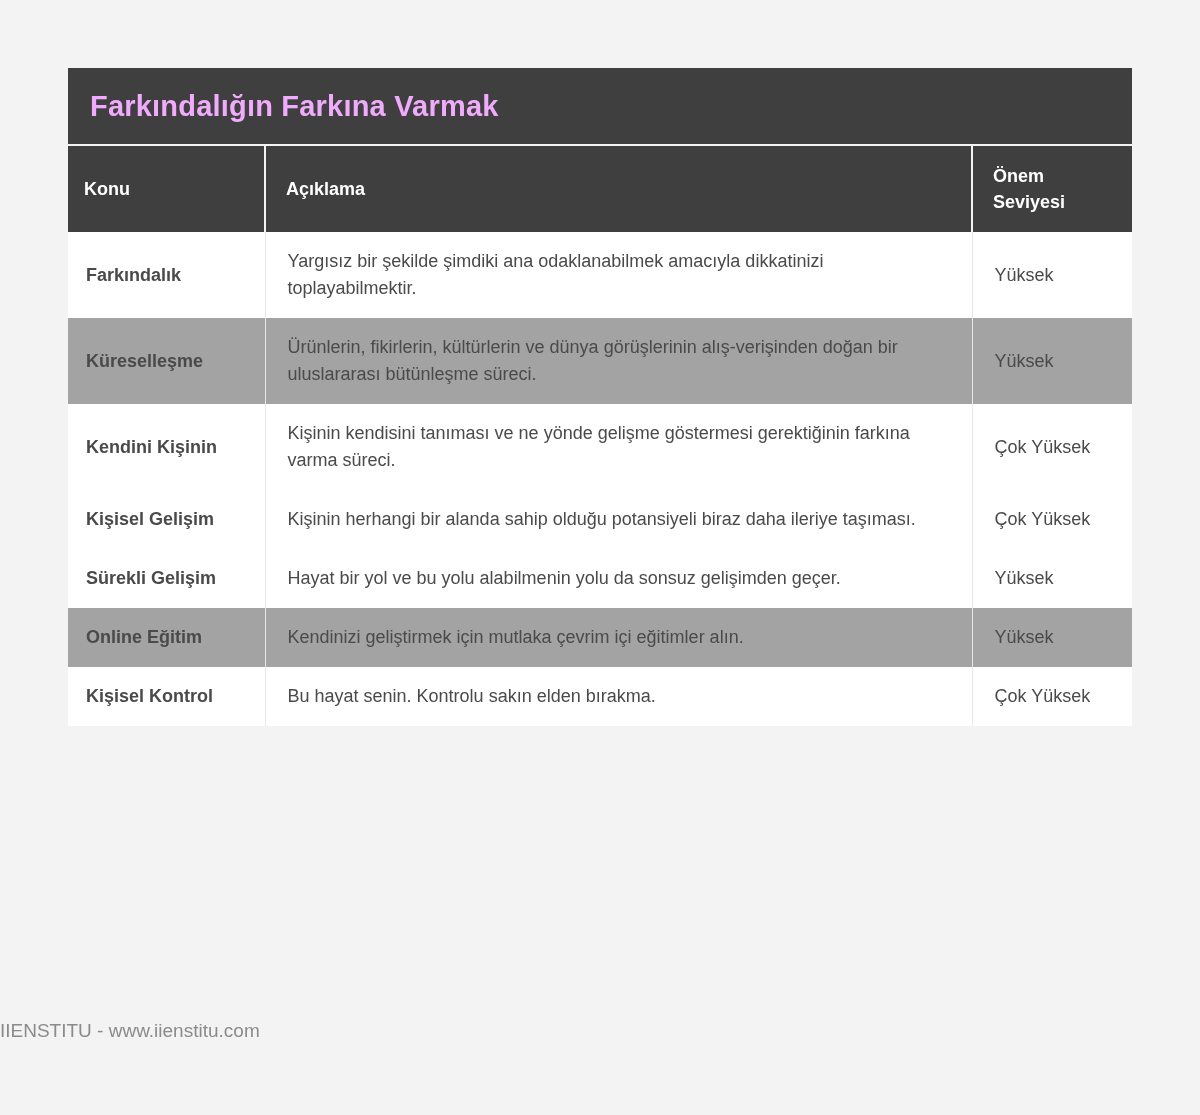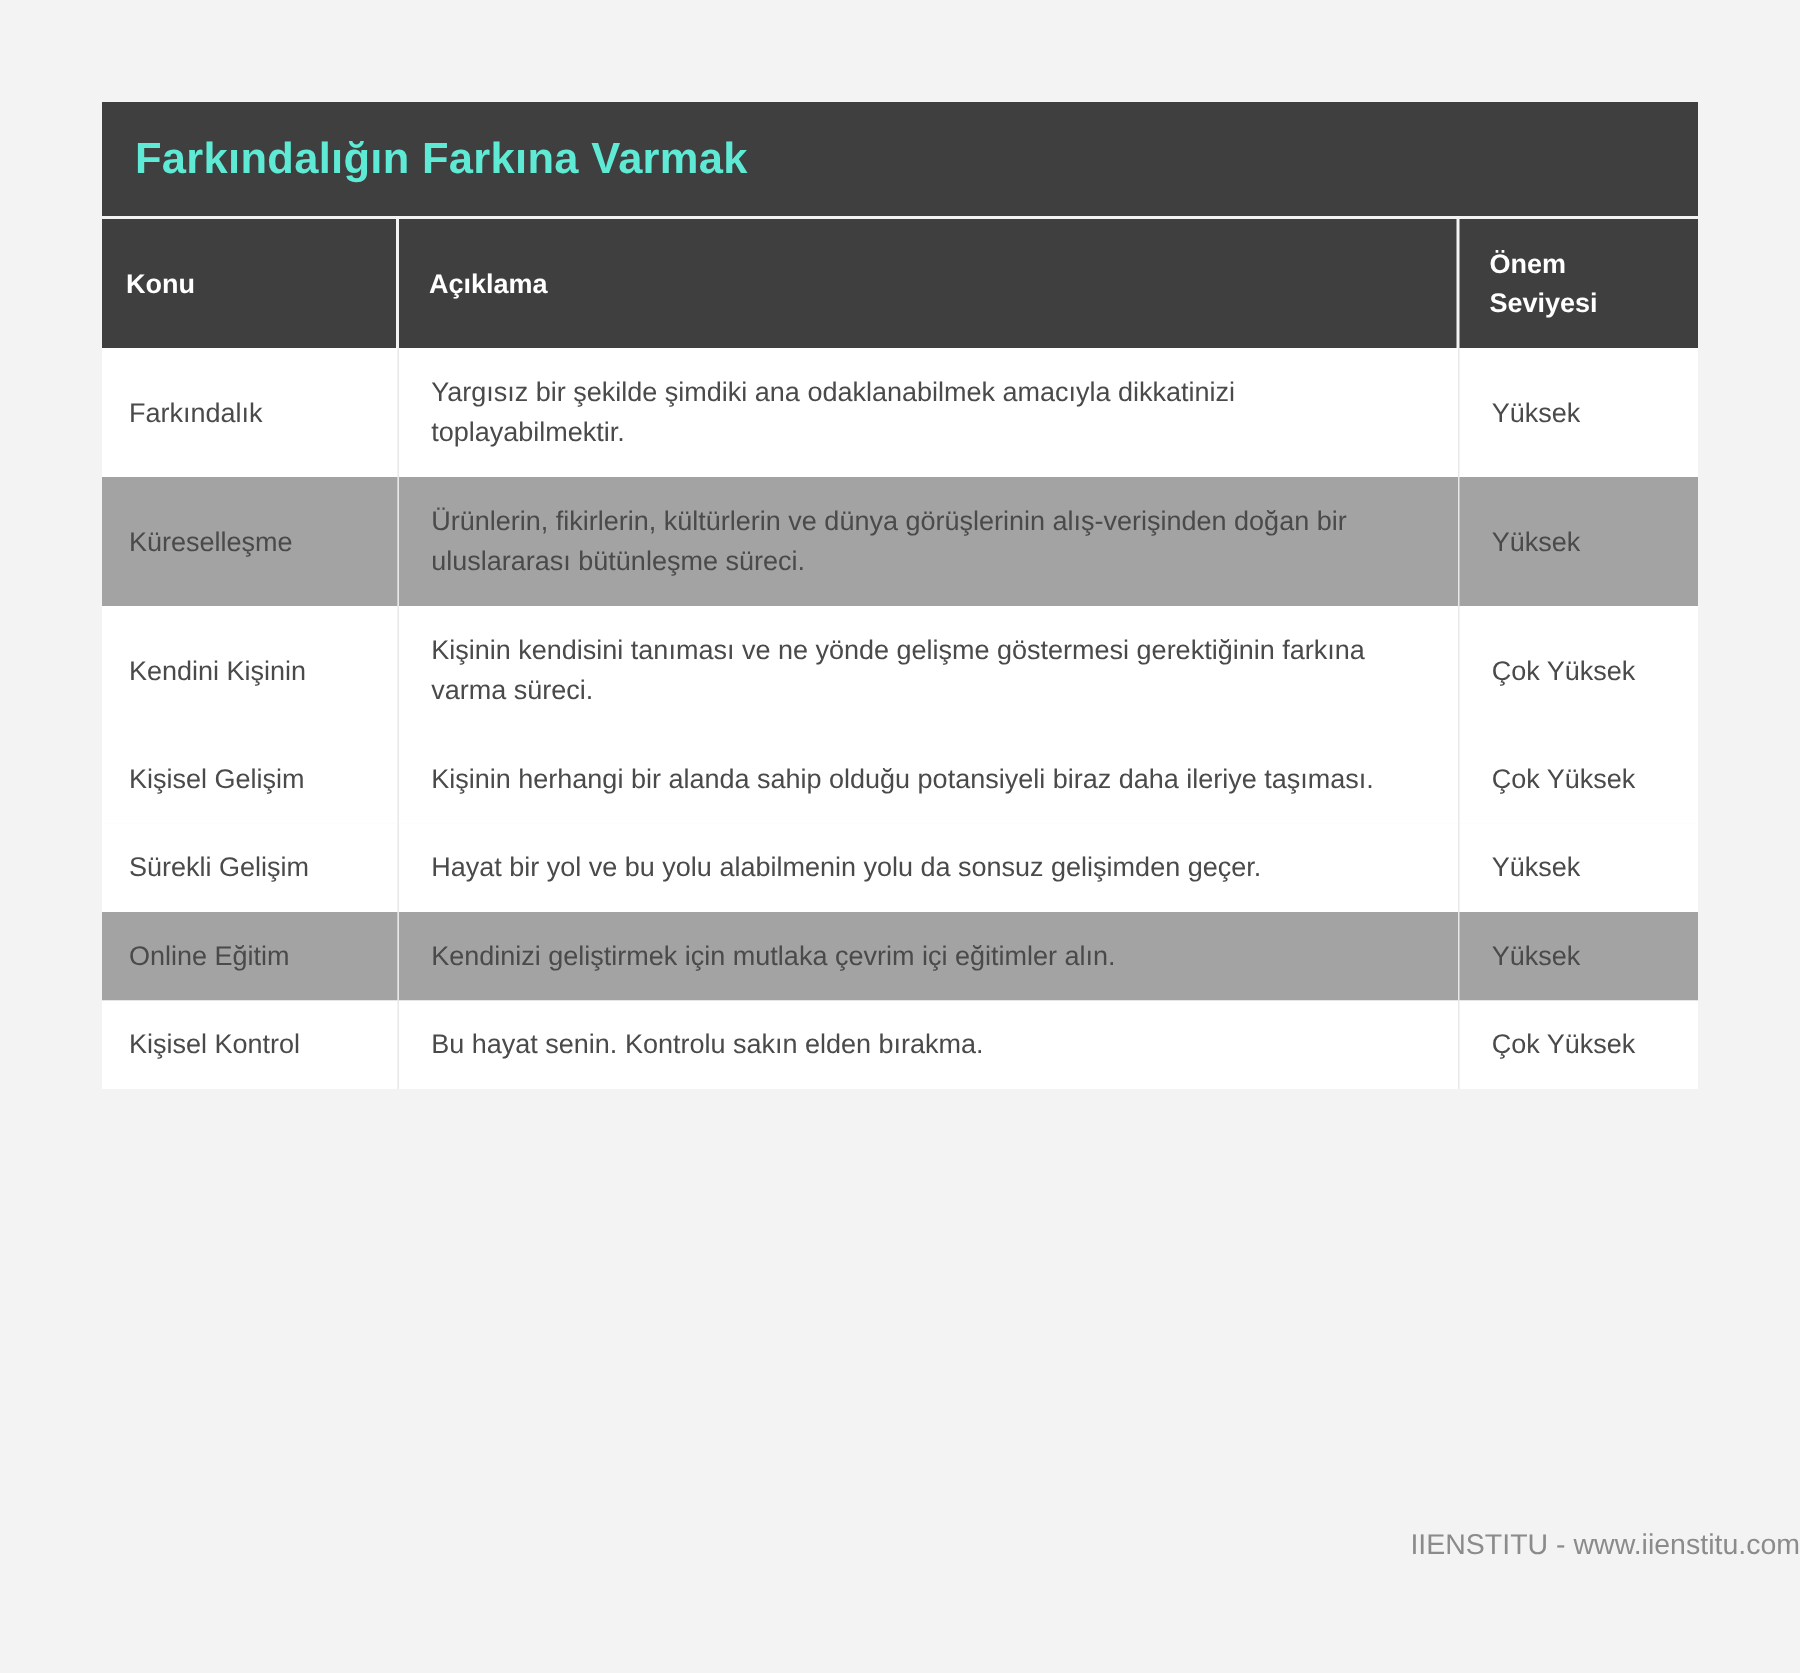--- a/index.html
+++ b/index.html
@@ -23,21 +23,21 @@
     background: #3f3f3f;
     height: 78px;
     display: flex;
     align-items: center;
     padding-left: 22px;
     box-sizing: border-box;
     border-bottom: 2px solid #f3f3f3;
   }
   .title-bar h1 {
     margin: 0;
-    color: #5eead4;
+    color: #f0abfc;
     font-size: 29px;
     font-weight: bold;
     letter-spacing: 0.2px;
   }
   table {
     width: 100%;
     border-collapse: collapse;
     table-layout: fixed;
   }
   thead th {
@@ -70,27 +70,28 @@
     vertical-align: middle;
     line-height: 1.5;
     border-left: 1px solid #e8e8e8;
     box-sizing: border-box;
     overflow-wrap: break-word;
   }
   tbody td:first-child {
     border-left: none;
     padding-left: 18px;
     padding-right: 14px;
+    font-weight: bold;
   }
   .footer {
     position: absolute;
     left: 0;
     top: 1020px;
     width: 1200px;
-    text-align: right;
+    text-align: left;
     color: #8b8b8b;
     font-size: 19px;
   }
 </style>
 </head>
 <body>
 
 <div class="card">
   <div class="title-bar">
     <h1>Farkındalığın Farkına Varmak</h1>

